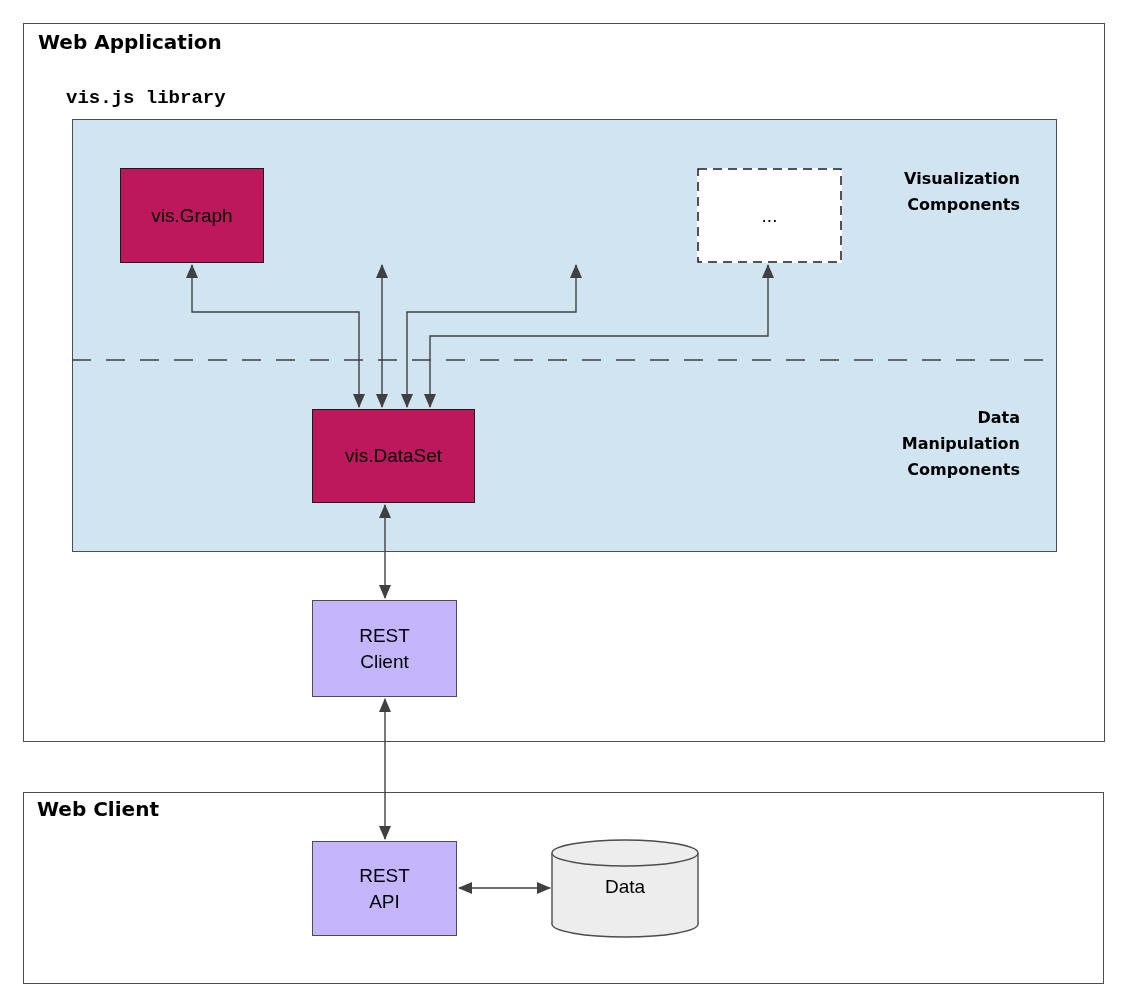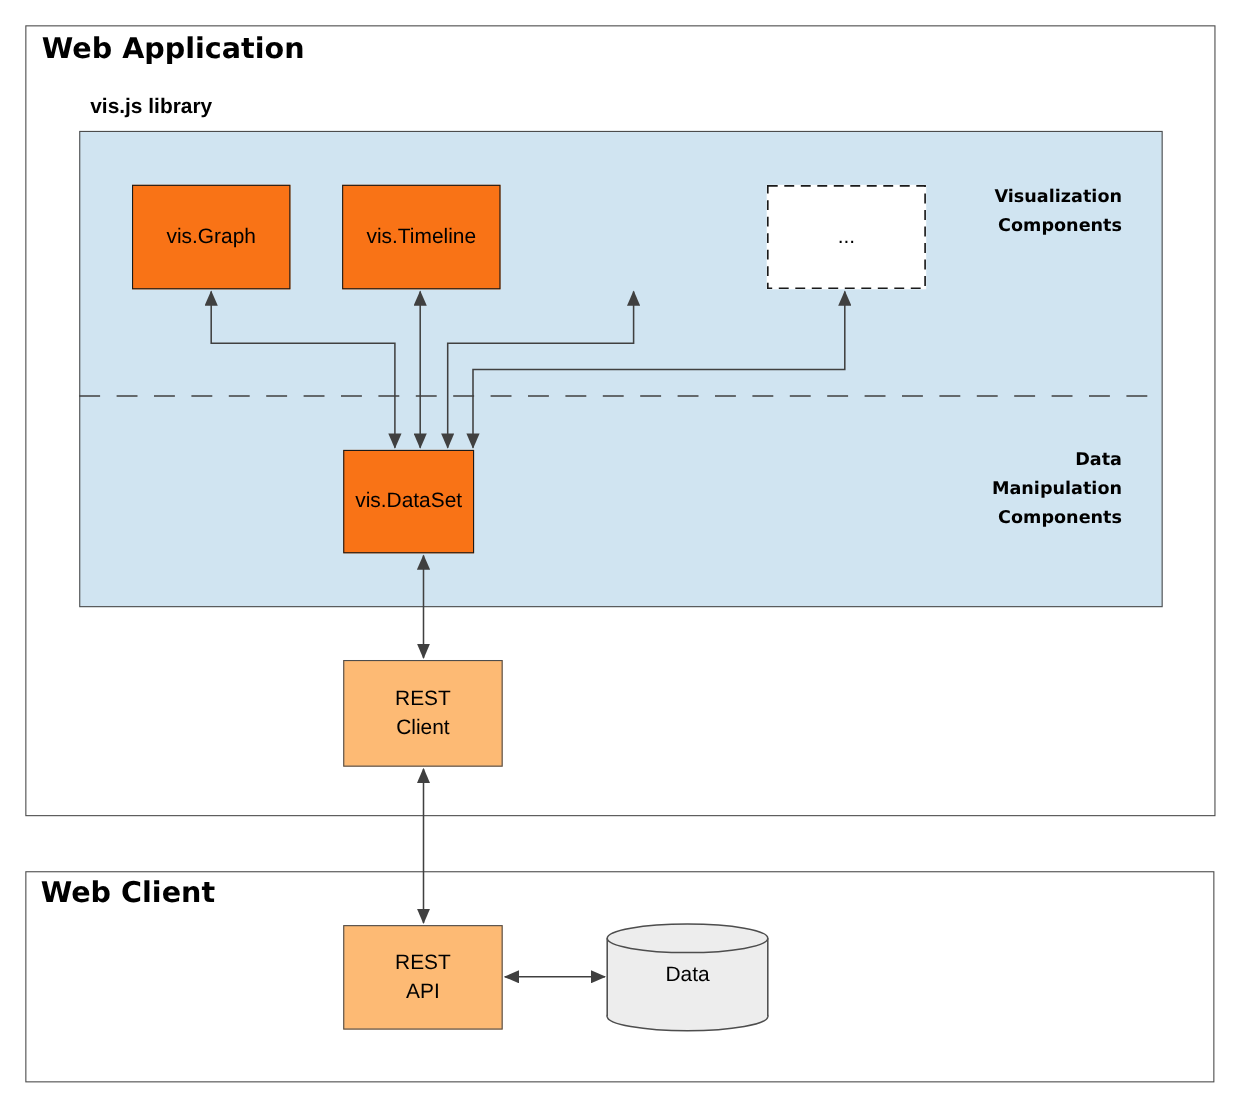--- a/index.html
+++ b/index.html
@@ -23,30 +23,30 @@
     box-sizing: border-box;
     z-index: 0;
   }
   .wa-box { left: 23px; top: 23px; width: 1082px; height: 719px; }
   .ws-box { left: 23px; top: 792px; width: 1081px; height: 192px; }
 
   .section-title {
     position: absolute;
     font-family: "DejaVu Sans", sans-serif;
     font-weight: bold;
-    font-size: 26px;
+    font-size: 20px;
     white-space: nowrap;
     z-index: 2;
   }
   .wa-title { left: 38px; top: 30px; }
   .ws-title { left: 37px; top: 797px; }
   .lib-title {
     position: absolute;
-    left: 82px; top: 87px;
-    font-family: Liberation Sans, sans-serif;
+    left: 66px; top: 87px;
+    font-family: Liberation Mono, monospace;
     font-weight: bold;
     font-size: 19px;
     z-index: 2;
   }
 
   .lib-panel {
     position: absolute;
     left: 72px; top: 119px;
     width: 985px; height: 433px;
     background: #d0e4f1;
@@ -61,30 +61,30 @@
     display: flex;
     align-items: center;
     justify-content: center;
     text-align: center;
     font-size: 19px;
     line-height: 26px;
     white-space: pre-line;
     z-index: 2;
   }
   .node-white {
-    background: #f97316;
+    background: #be185d;
     border: 1.5px solid #1a1a1a;
     text-align: right;
   }
   .node-dashed {
     background: #ffffff;
     border: none; 
   }
   .node-gray {
-    background: #fdba74;
+    background: #c4b5fd;
     border: 1.5px solid #4d4d4d;
   }
   .comp-row { top: 168px; width: 144px; height: 95px; }
 
   .side-label {
     position: absolute;
     font-family: "DejaVu Sans", sans-serif;
     font-weight: bold;
     font-size: 16px;
     line-height: 26px;
@@ -125,34 +125,31 @@
 
   <div class="outer-box wa-box"></div>
   <div class="section-title wa-title">Web Application</div>
 
   <div class="lib-title">vis.js library</div>
   <div class="lib-panel"></div>
 
   <div class="node node-white comp-row" style="left:120px;">
     <span>vis.Graph</span>
   </div>
-  <div class="node node-white comp-row" style="left:311px;">
-    <span>vis.Timeline</span>
-  </div>
   <div class="node node-dashed comp-row" style="left:697px;width:145px;">
     <span>...</span>
   </div>
 
   <div class="side-label viz-label">Visualization
 Components</div>
   <div class="side-label dm-label">Data
 Manipulation
 Components</div>
 
-  <div class="node node-white" style="left:312px;top:409px;width:119px;height:94px;">
+  <div class="node node-white" style="left:312px;top:409px;width:163px;height:94px;">
     <span>vis.DataSet</span>
   </div>
 
   <div class="node node-gray" style="left:312px;top:600px;width:145px;height:97px;">
     <span>REST
 Client</span>
   </div>
 
   <div class="outer-box ws-box"></div>
   <div class="section-title ws-title">Web Client</div>

